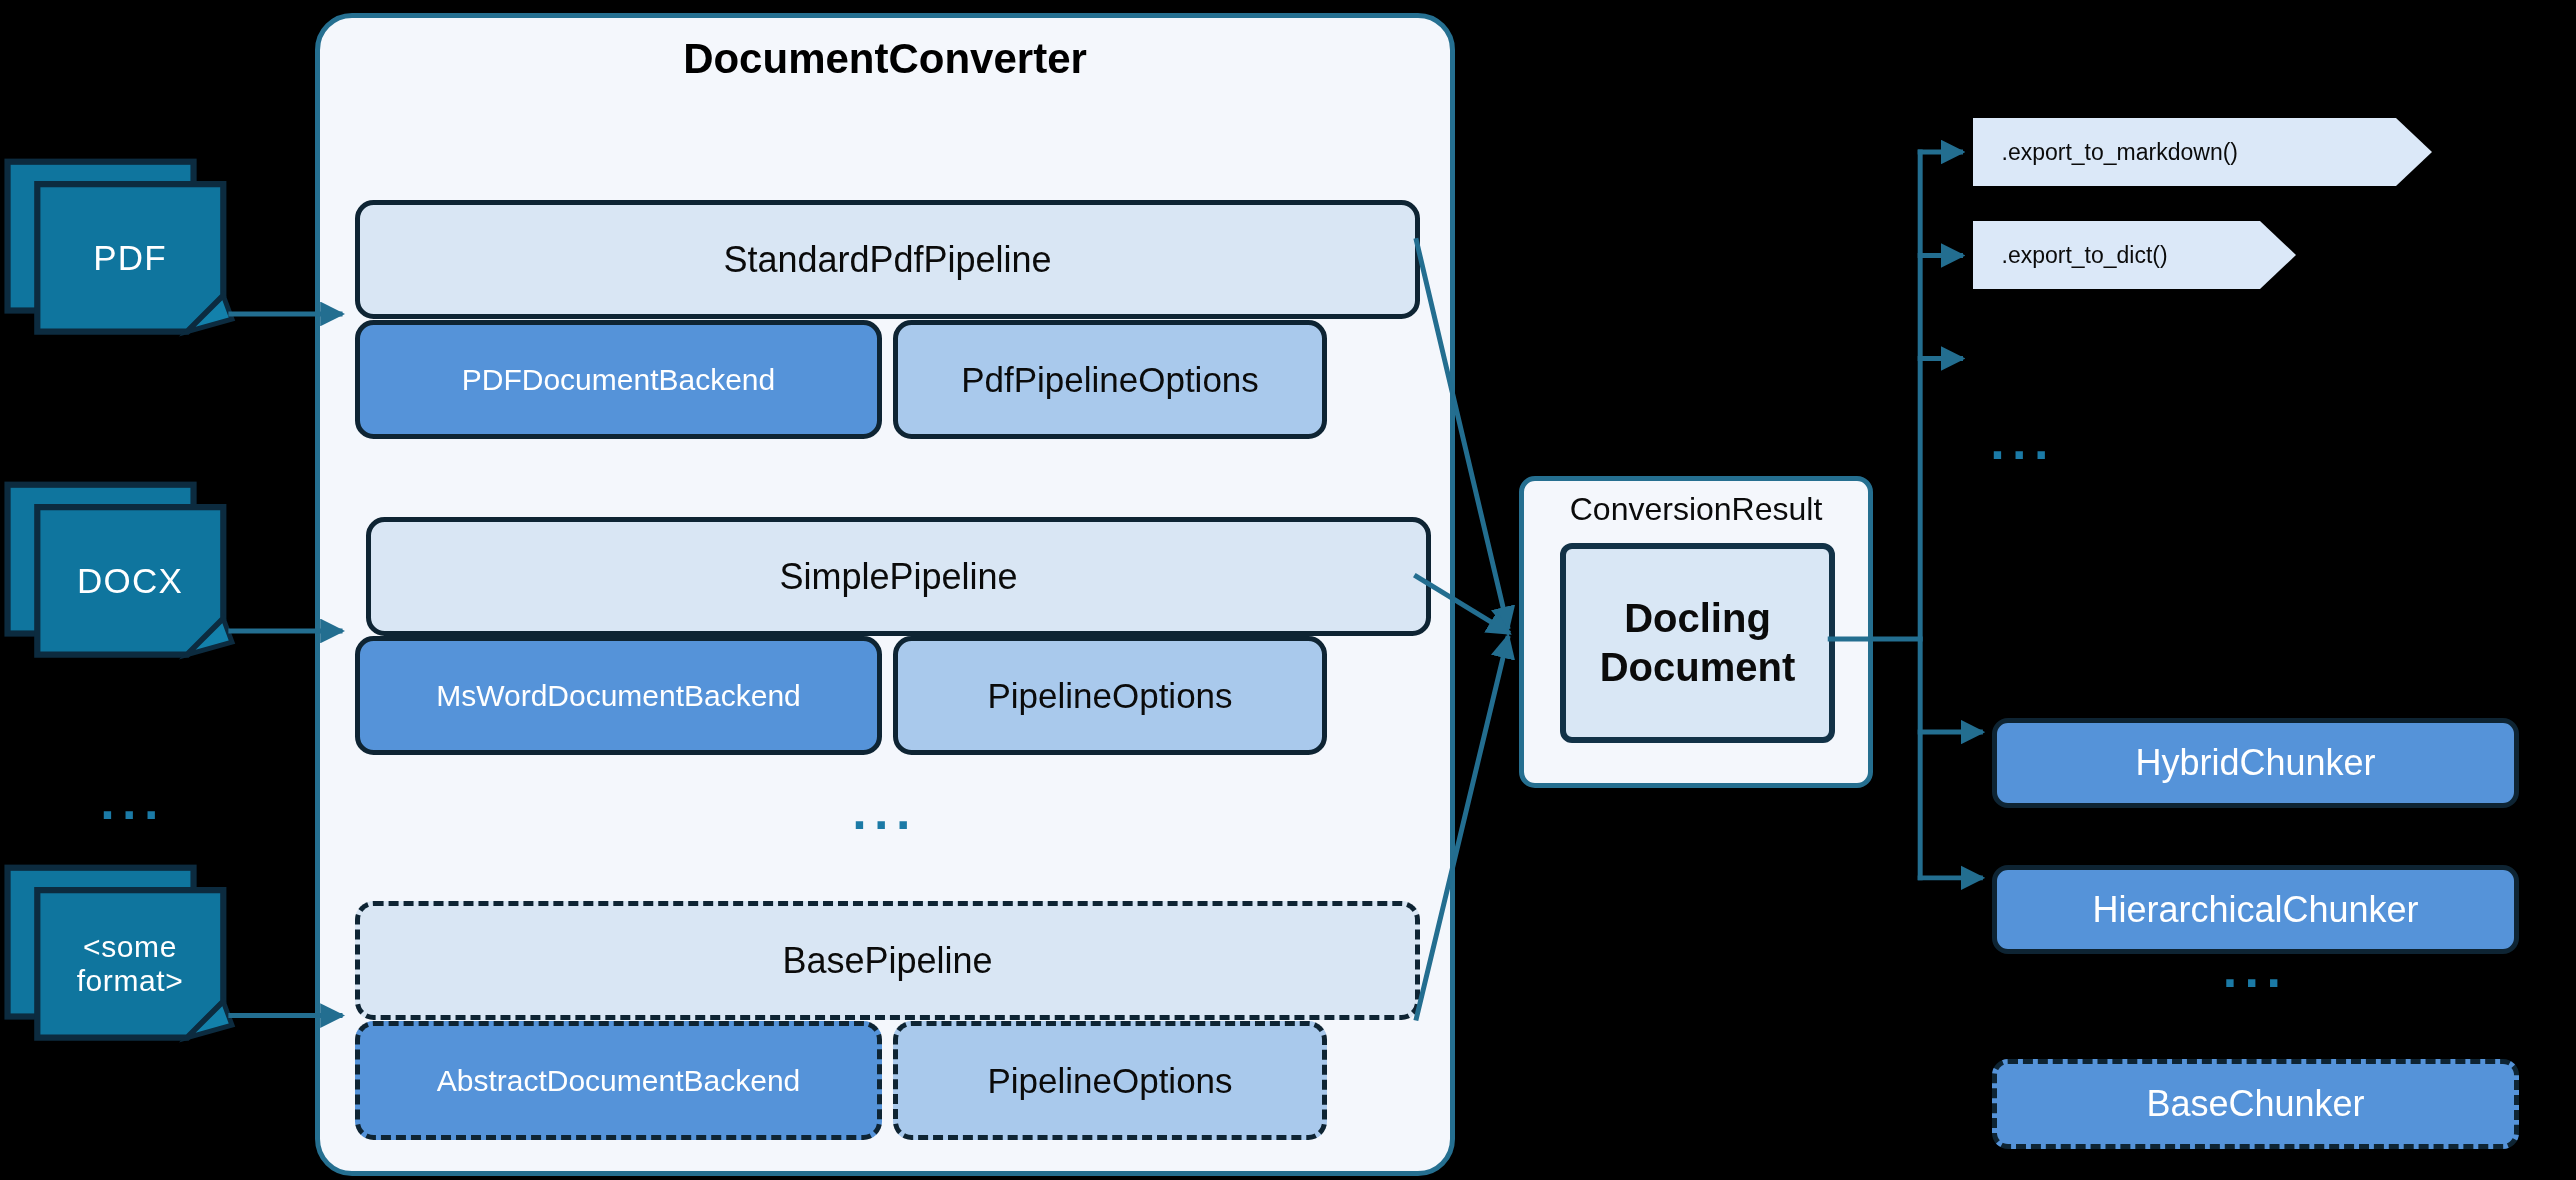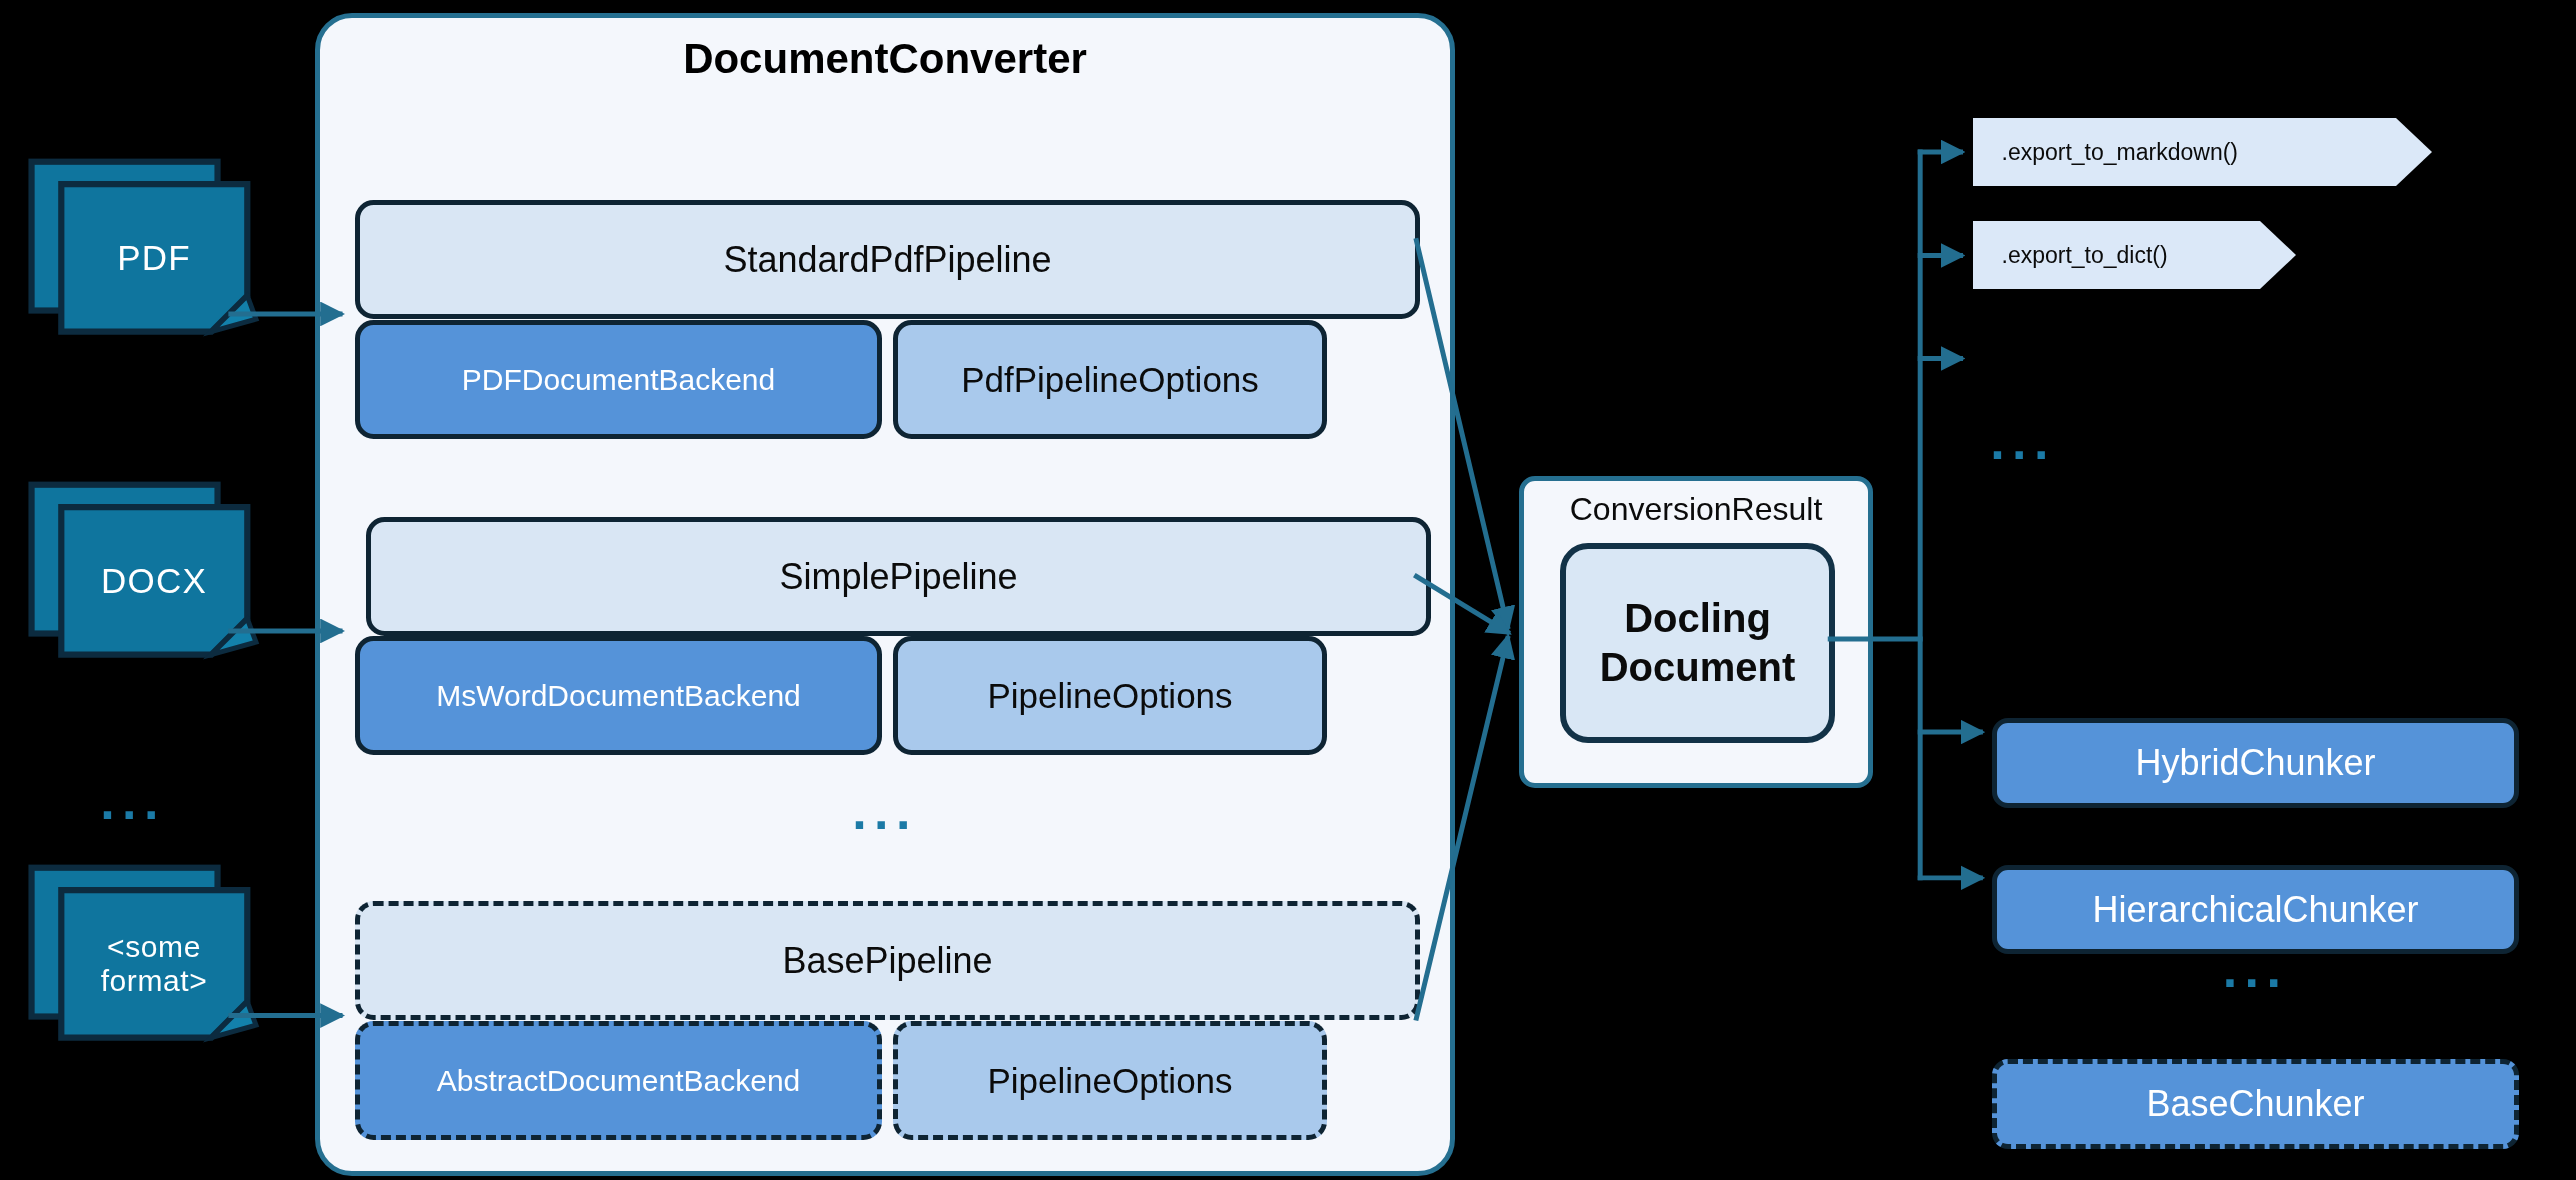--- a/index.html
+++ b/index.html
@@ -1,21 +1,21 @@
 <!DOCTYPE html>
 <html style="font-size:10px"><head>
 <meta charset="utf-8">
 <style>
   html,body{margin:0;padding:0;background:#000;}
   .canvas{position:relative;width:2576px;height:1180px;background:#000;overflow:hidden;
           font-family:"Liberation Sans",sans-serif;}
   .abs{position:absolute;}
 
   
-  .doc-icon{position:absolute;width:242px;height:186px;margin-left:24px;}
+  .doc-icon{position:absolute;width:242px;height:186px;}
   .doc-icon svg{position:absolute;inset:0;width:100%;height:100%;}
   .page-back{fill:#0f759e;stroke:#0c2b3f;stroke-width:10;}
   .page-front{fill:#0f759e;stroke:#0c2b3f;stroke-width:10;stroke-linejoin:miter;}
   .page-fold{fill:#1381ab;stroke:#0c2b3f;stroke-width:8;stroke-linejoin:miter;}
   .doc-label{position:absolute;left:37px;top:26px;width:186px;height:148px;
              display:flex;flex-direction:column;align-items:center;justify-content:center;
              color:#fff;font-size:35px;letter-spacing:1.2px;text-align:center;line-height:1.12;}
   .doc-label.small{font-size:30px;letter-spacing:0.6px;}
 
   
@@ -38,21 +38,21 @@
   .dots{position:absolute;color:#1b7aa6;font-size:52px;font-weight:bold;
         letter-spacing:7.4px;line-height:18.6px;text-align:center;height:37px;
         display:flex;align-items:flex-end;justify-content:center;}
 
   
   .result-outer{left:1519px;top:476px;width:354px;height:312px;background:#f4f7fc;
                 border:5.6px solid #256f90;border-radius:16px;box-sizing:border-box;z-index:2;}
   .result-label{position:absolute;left:0;right:0;top:10px;text-align:center;
                 font-size:32px;color:#0b0b0b;}
   .docling-box{position:absolute;left:36px;top:62px;width:275px;height:200px;
-               background:#d9e7f5;border:6.2px solid #123247;border-radius:28px;
+               background:#d9e7f5;border:6.2px solid #123247;border-radius:12px;
                box-sizing:border-box;display:flex;flex-direction:column;align-items:center;
                justify-content:center;font-size:40px;font-weight:bold;color:#0b0b0b;line-height:1.22;}
 
   
   .chevron{position:absolute;height:68px;background:#dbe8f8;color:#0b0b0b;font-size:23px;
            display:flex;align-items:center;padding-left:28.5px;box-sizing:border-box;z-index:2;
            clip-path:polygon(0 0,calc(100% - 36px) 0,100% 50%,calc(100% - 36px) 100%,0 100%);}
 
   
   .chunker{position:absolute;left:1992px;width:527px;height:90px;background:#5593d9;

